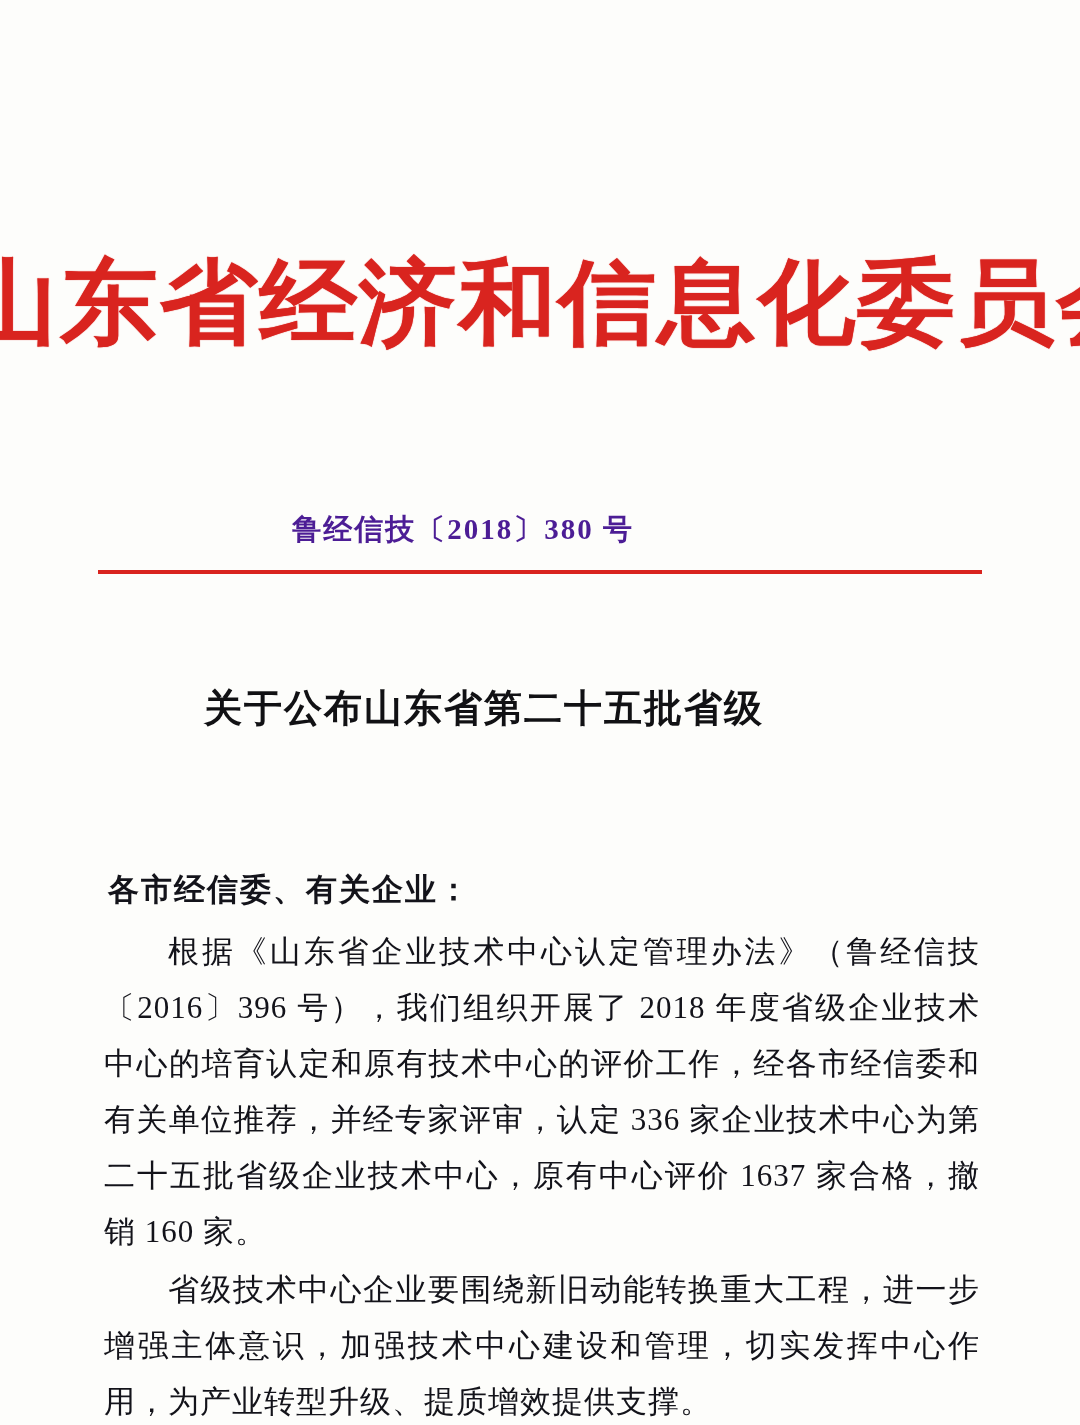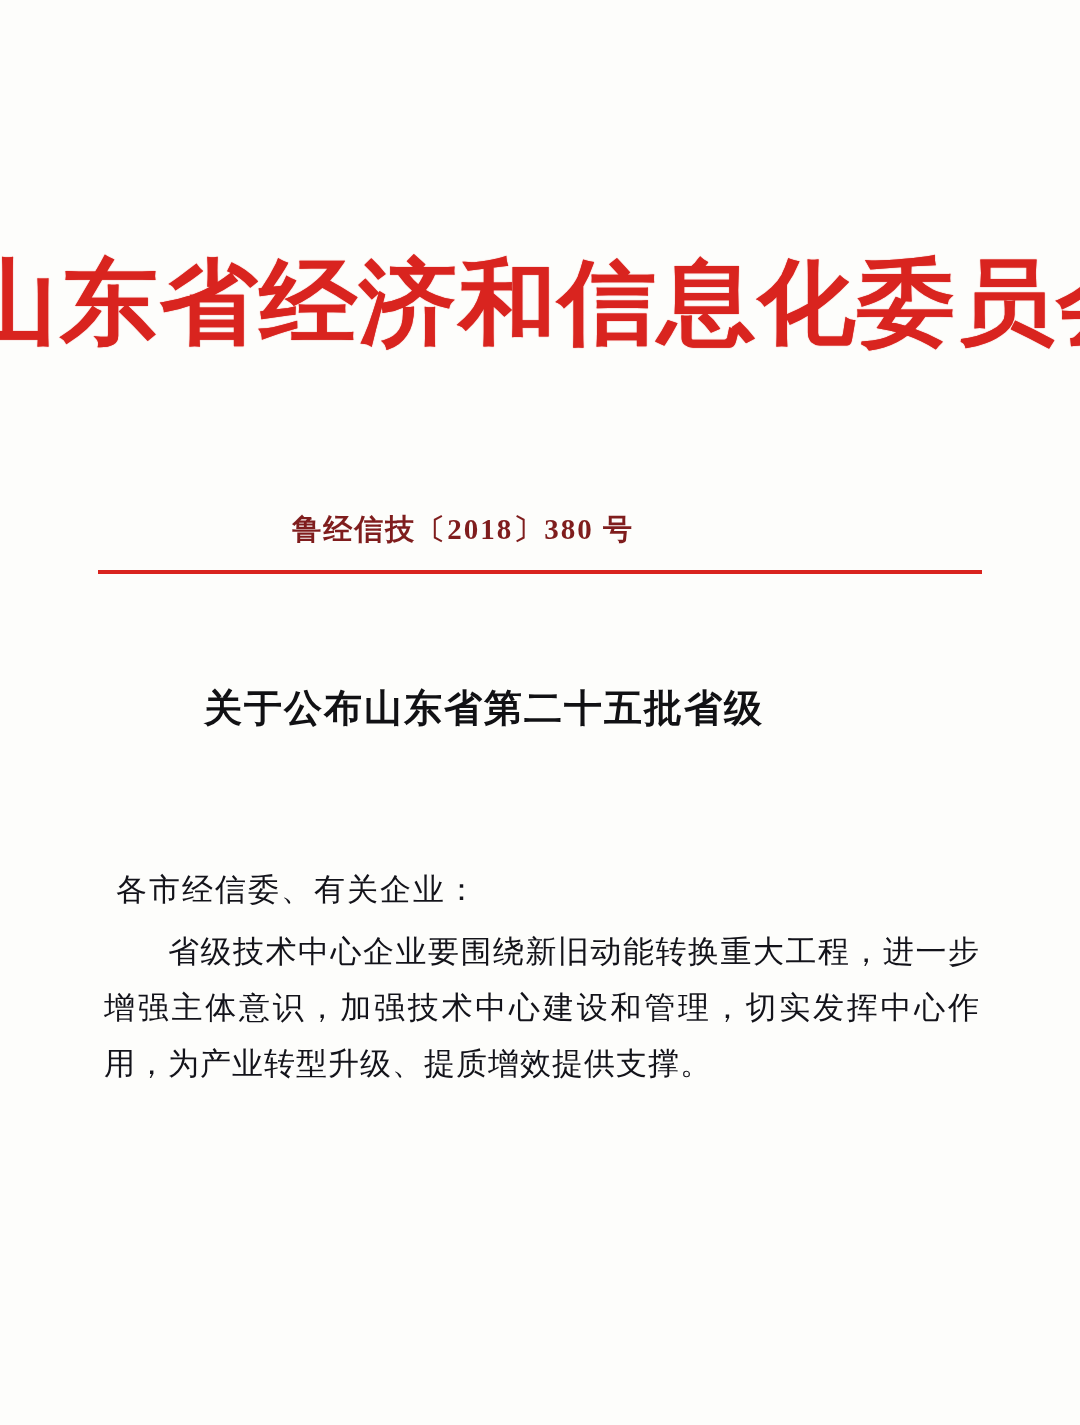--- a/index.html
+++ b/index.html
@@ -40,21 +40,21 @@
   
   .doc-number {
     position: absolute;
     top: 510px;
     left: 0;
     width: 926px;
     text-align: center;
     font-size: 29px;
     font-weight: 700;
     letter-spacing: 2px;
-    color: #7f1d1d;
+    color: #4c1d95;
     font-family: "Liberation Serif", "DejaVu Serif", serif;
   }
 
   
   .red-rule {
     position: absolute;
     top: 570px;
     left: 98px;
     width: 884px;
     height: 4px;
@@ -86,22 +86,22 @@
     top: 862px;
     left: 104px;
     width: 876px;
     color: #13131a;
     font-size: 31px;
     line-height: 56px;
     letter-spacing: 1px;
     font-family: "Liberation Serif", "DejaVu Serif", serif;
   }
   .salutation {
-    font-weight: 400;
-    margin: 0 0 6px 12px;
+    font-weight: 700;
+    margin: 0 0 6px 4px;
     letter-spacing: 2px;
   }
   .para {
     margin: 0 0 2px 0;
     text-align: justify;
     text-justify: inter-ideograph;
     text-indent: 64px;
   }
   .para.tight { margin-bottom: 0; }
 </style>
@@ -117,16 +117,17 @@
   <div class="doc-number">鲁经信技〔2018〕380 号</div>
 
   <div class="red-rule"></div>
 
   <div class="doc-title">
     <span class="line">关于公布山东省第二十五批省级</span>
   </div>
 
   <div class="body-block">
     <p class="salutation">各市经信委、有关企业：</p>
+    <p class="para">根据《山东省企业技术中心认定管理办法》（鲁经信技〔2016〕396 号），我们组织开展了 2018 年度省级企业技术中心的培育认定和原有技术中心的评价工作，经各市经信委和有关单位推荐，并经专家评审，认定 336 家企业技术中心为第二十五批省级企业技术中心，原有中心评价 1637 家合格，撤销 160 家。</p>
     <p class="para tight">省级技术中心企业要围绕新旧动能转换重大工程，进一步增强主体意识，加强技术中心建设和管理，切实发挥中心作用，为产业转型升级、提质增效提供支撑。</p>
   </div>
 
 </div>
 
 </body></html>

